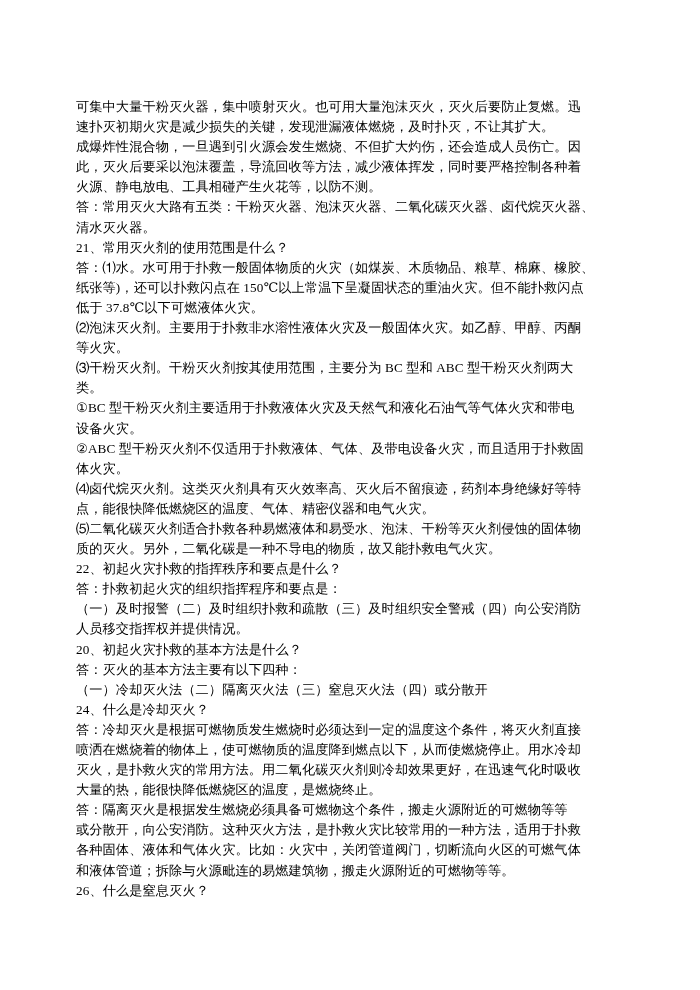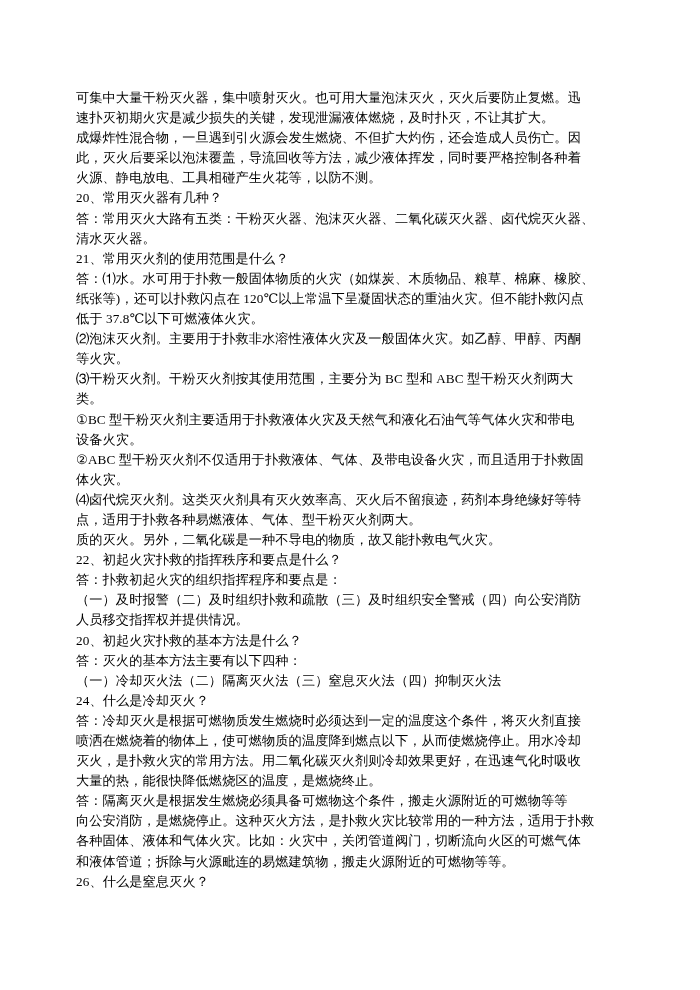--- a/index.html
+++ b/index.html
@@ -14,20 +14,21 @@
     color: #000000;
     overflow: hidden;
   }
   .page {
     position: relative;
     width: 700px;
     height: 940px;
     box-sizing: border-box;
     padding: 88px 76px 0 76px;
     background: #ffffff;
+    margin-top: 9px;
   }
   .doc-body {
     font-size: 13.2px;
     line-height: 20.1px;
     text-align: justify;
     text-justify: inter-ideograph;
     letter-spacing: 0.1px;
   }
   p {
     margin: 0;
@@ -39,49 +40,49 @@
 </head>
 <body>
 
 <div class="page">
   <div class="doc-body">
     <p>可集中大量干粉灭火器，集中喷射灭火。也可用大量泡沫灭火，灭火后要防止复燃。迅</p>
     <p>速扑灭初期火灾是减少损失的关键，发现泄漏液体燃烧，及时扑灭，不让其扩大。</p>
     <p>成爆炸性混合物，一旦遇到引火源会发生燃烧、不但扩大灼伤，还会造成人员伤亡。因</p>
     <p>此，灭火后要采以泡沫覆盖，导流回收等方法，减少液体挥发，同时要严格控制各种着</p>
     <p>火源、静电放电、工具相碰产生火花等，以防不测。</p>
-    <p>20、常用灭火器有几种？</p>
     <p>答：常用灭火大路有五类：干粉灭火器、泡沫灭火器、二氧化碳灭火器、卤代烷灭火器、</p>
     <p>清水灭火器。</p>
     <p>21、常用灭火剂的使用范围是什么？</p>
     <p>答：⑴水。水可用于扑救一般固体物质的火灾（如煤炭、木质物品、粮草、棉麻、橡胶、</p>
-    <p>纸张等)，还可以扑救闪点在 120℃以上常温下呈凝固状态的重油火灾。但不能扑救闪点</p>
+    <p>纸张等)，还可以扑救闪点在 150℃以上常温下呈凝固状态的重油火灾。但不能扑救闪点</p>
     <p>低于 37.8℃以下可燃液体火灾。</p>
     <p>⑵泡沫灭火剂。主要用于扑救非水溶性液体火灾及一般固体火灾。如乙醇、甲醇、丙酮</p>
     <p>等火灾。</p>
     <p>⑶干粉灭火剂。干粉灭火剂按其使用范围，主要分为 BC 型和 ABC 型干粉灭火剂两大</p>
     <p>类。</p>
     <p>①BC 型干粉灭火剂主要适用于扑救液体火灾及天然气和液化石油气等气体火灾和带电</p>
     <p>设备火灾。</p>
     <p>②ABC 型干粉灭火剂不仅适用于扑救液体、气体、及带电设备火灾，而且适用于扑救固</p>
     <p>体火灾。</p>
     <p>⑷卤代烷灭火剂。这类灭火剂具有灭火效率高、灭火后不留痕迹，药剂本身绝缘好等特</p>
-    <p>点，适用于扑救各种易燃液体、气体、型干粉灭火剂两大。</p>
+    <p>点，能很快降低燃烧区的温度、气体、精密仪器和电气火灾。</p>
+    <p>⑸二氧化碳灭火剂适合扑救各种易燃液体和易受水、泡沫、干粉等灭火剂侵蚀的固体物</p>
     <p>质的灭火。另外，二氧化碳是一种不导电的物质，故又能扑救电气火灾。</p>
     <p>22、初起火灾扑救的指挥秩序和要点是什么？</p>
     <p>答：扑救初起火灾的组织指挥程序和要点是：</p>
     <p>（一）及时报警（二）及时组织扑救和疏散（三）及时组织安全警戒（四）向公安消防</p>
     <p>人员移交指挥权并提供情况。</p>
     <p>20、初起火灾扑救的基本方法是什么？</p>
     <p>答：灭火的基本方法主要有以下四种：</p>
-    <p>（一）冷却灭火法（二）隔离灭火法（三）窒息灭火法（四）抑制灭火法</p>
+    <p>（一）冷却灭火法（二）隔离灭火法（三）窒息灭火法（四）或分散开</p>
     <p>24、什么是冷却灭火？</p>
     <p>答：冷却灭火是根据可燃物质发生燃烧时必须达到一定的温度这个条件，将灭火剂直接</p>
     <p>喷洒在燃烧着的物体上，使可燃物质的温度降到燃点以下，从而使燃烧停止。用水冷却</p>
     <p>灭火，是扑救火灾的常用方法。用二氧化碳灭火剂则冷却效果更好，在迅速气化时吸收</p>
     <p>大量的热，能很快降低燃烧区的温度，是燃烧终止。</p>
     <p>答：隔离灭火是根据发生燃烧必须具备可燃物这个条件，搬走火源附近的可燃物等等</p>
-    <p>向公安消防，是燃烧停止。这种灭火方法，是扑救火灾比较常用的一种方法，适用于扑救</p>
+    <p>或分散开，向公安消防。这种灭火方法，是扑救火灾比较常用的一种方法，适用于扑救</p>
     <p>各种固体、液体和气体火灾。比如：火灾中，关闭管道阀门，切断流向火区的可燃气体</p>
     <p>和液体管道；拆除与火源毗连的易燃建筑物，搬走火源附近的可燃物等等。</p>
     <p>26、什么是窒息灭火？</p>
   </div>
 </div>
 
 </body></html>

